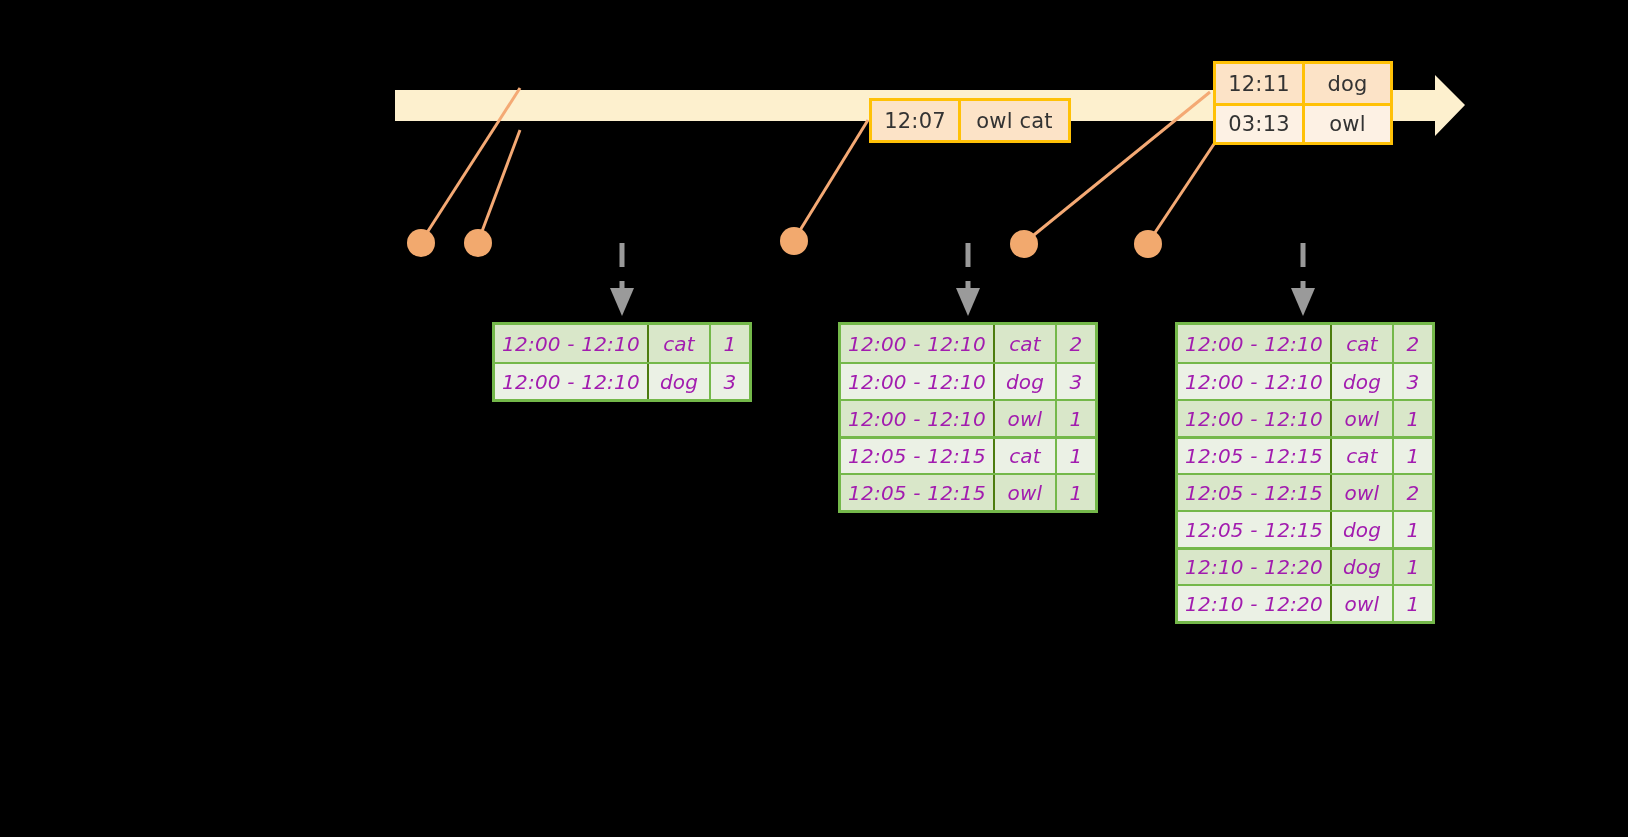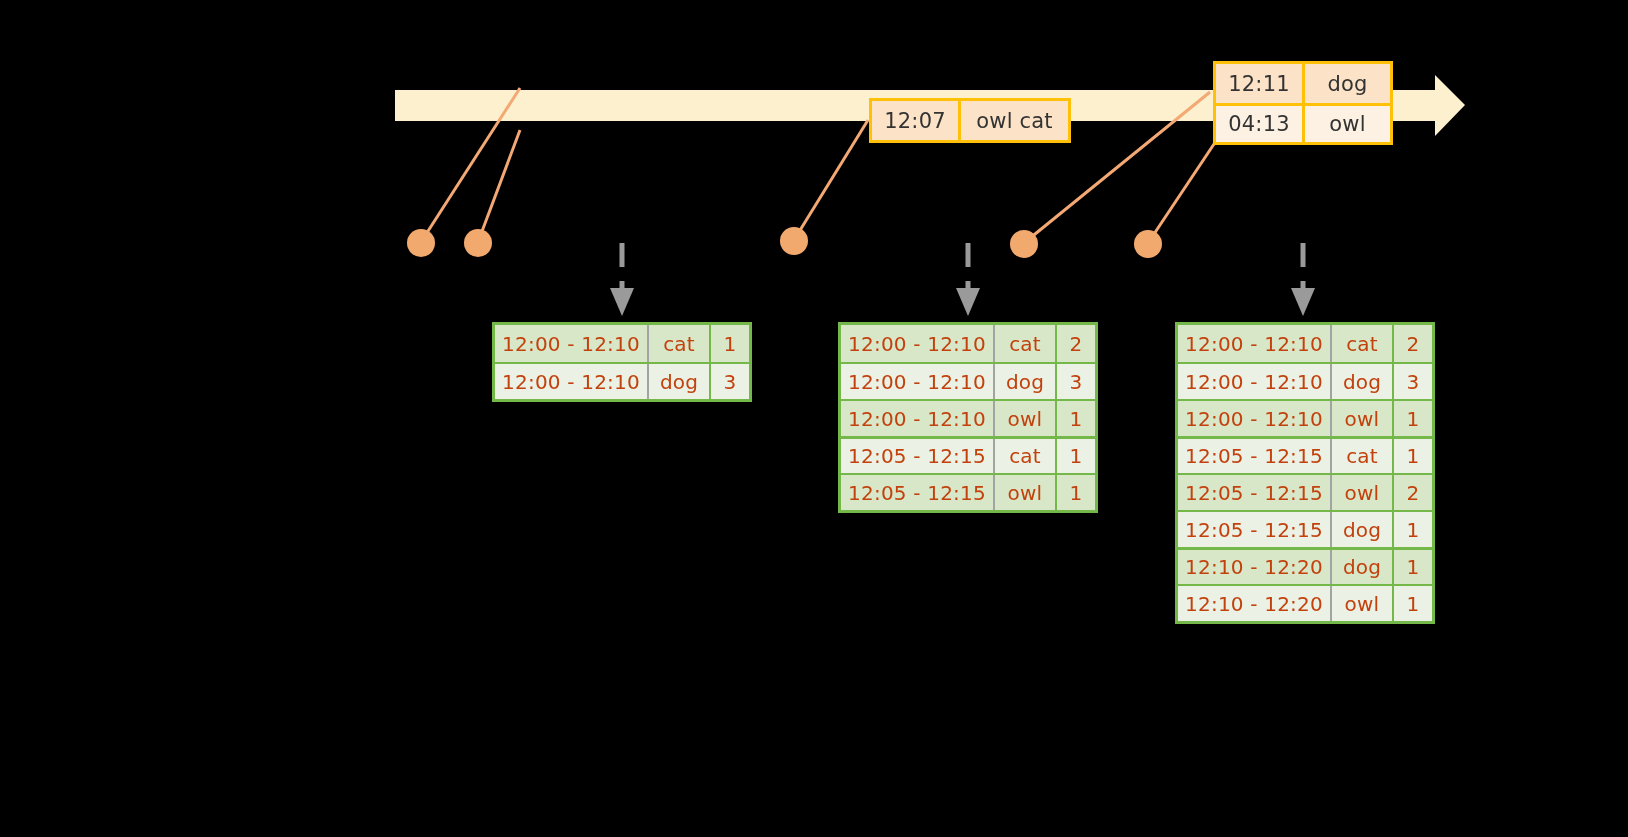--- a/index.html
+++ b/index.html
@@ -80,28 +80,29 @@
   }
   .res-row.group-start {
     border-top: 3px solid #74B84A;
   }
   .res-row:first-child.group-start { border-top: none; }
   .res-cell {
     display: flex;
     align-items: center;
     justify-content: center;
     font-size: 20px;
-    color: #c2410c;
+    color: #a21caf;
     box-sizing: border-box;
     letter-spacing: 0.2px;
+    font-style: italic;
   }
   .res-row.shade-dark  .res-cell { background: #D9E7C9; }
   .res-row.shade-light .res-cell { background: #EBF1E5; }
   .res-cell.window { flex: 1 1 auto; }
-  .res-cell.word   { width: 62px; border-left: 2px solid #a3a3a3; }
+  .res-cell.word   { width: 62px; border-left: 2px solid #4d7c0f; }
   .res-cell.count  { width: 40px; border-left: 2px solid #74B84A; }
   .res-row + .res-row:not(.group-start) {
     border-top: 2px solid #74B84A;
   }
 </style>
 </head>
 <body>
 
 <div id="stage">
 
@@ -142,21 +143,21 @@
       <div class="ev-cell words">owl cat</div>
     </div>
   </div>
 
   <div class="event-box" style="left:1213px; top:61px; width:180px;justify-content:flex-end;">
     <div class="event-row shade-dark">
       <div class="ev-cell time">12:11</div>
       <div class="ev-cell words">dog</div>
     </div>
     <div class="event-row shade-light">
-      <div class="ev-cell time">04:13</div>
+      <div class="ev-cell time">03:13</div>
       <div class="ev-cell words">owl</div>
     </div>
   </div>
 
   <div class="result-table" style="left:492px; top:322px; width:260px;">
     <div class="res-row shade-dark group-start">
       <div class="res-cell window">12:00 - 12:10</div>
       <div class="res-cell word">cat</div>
       <div class="res-cell count">1</div>
     </div>

